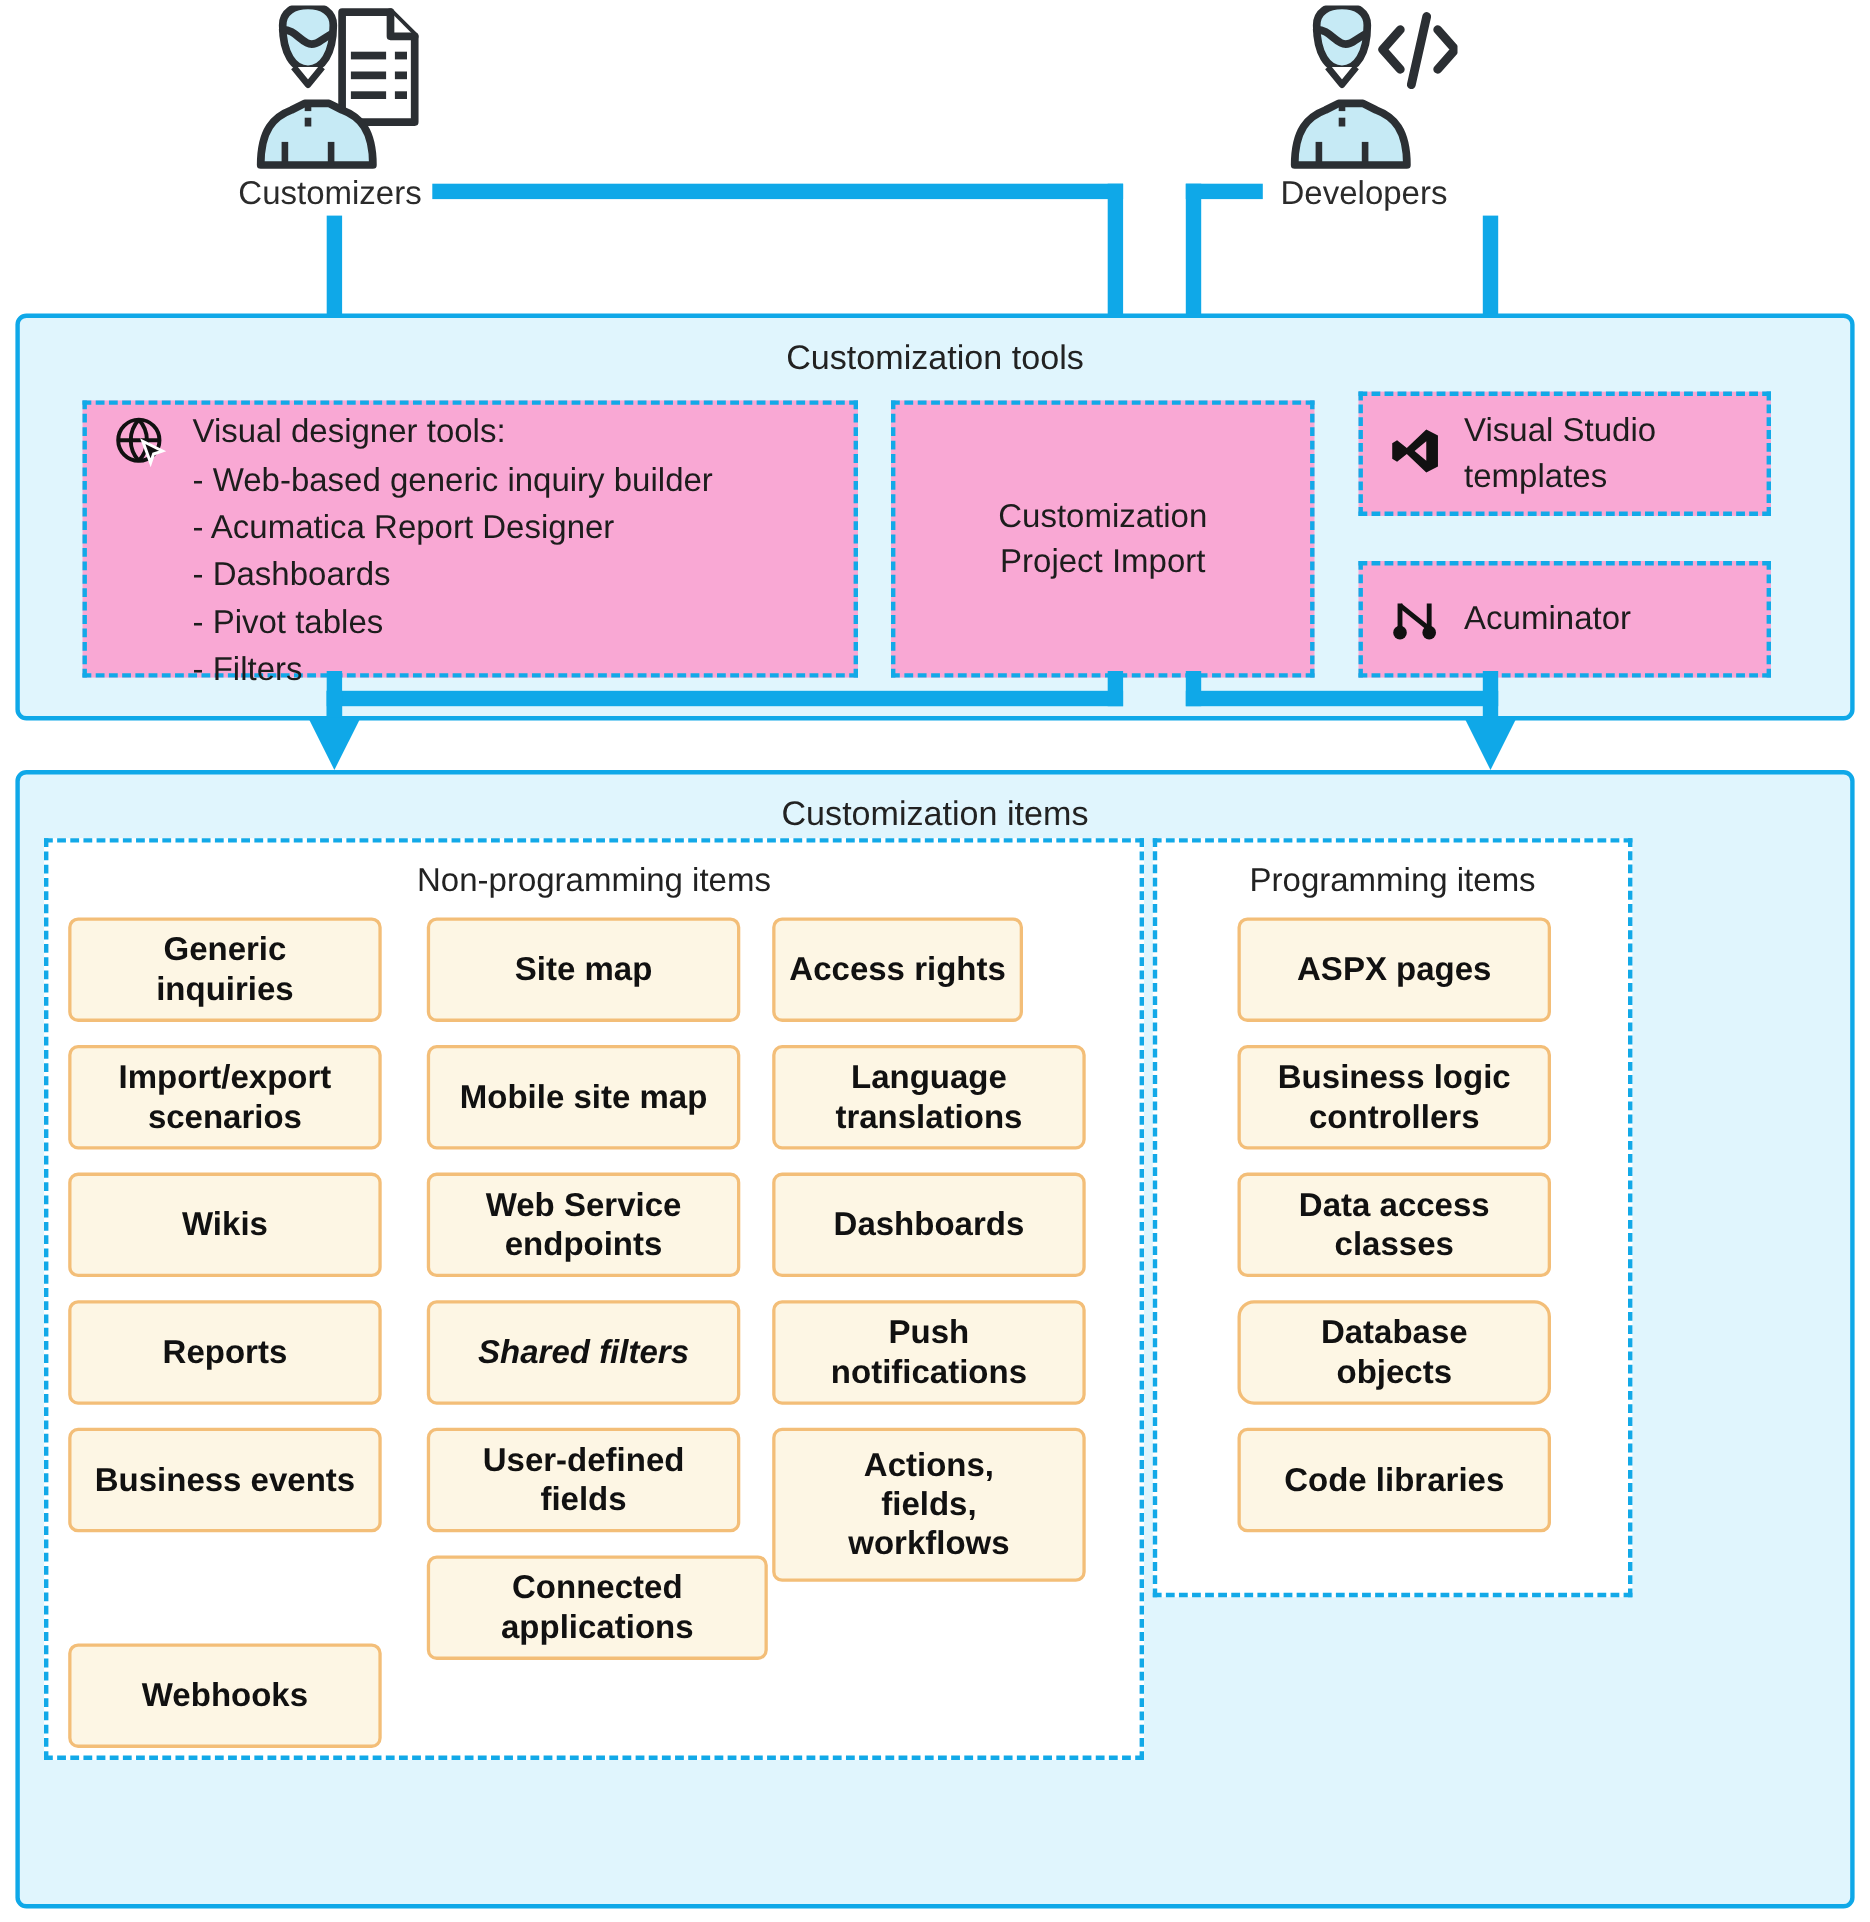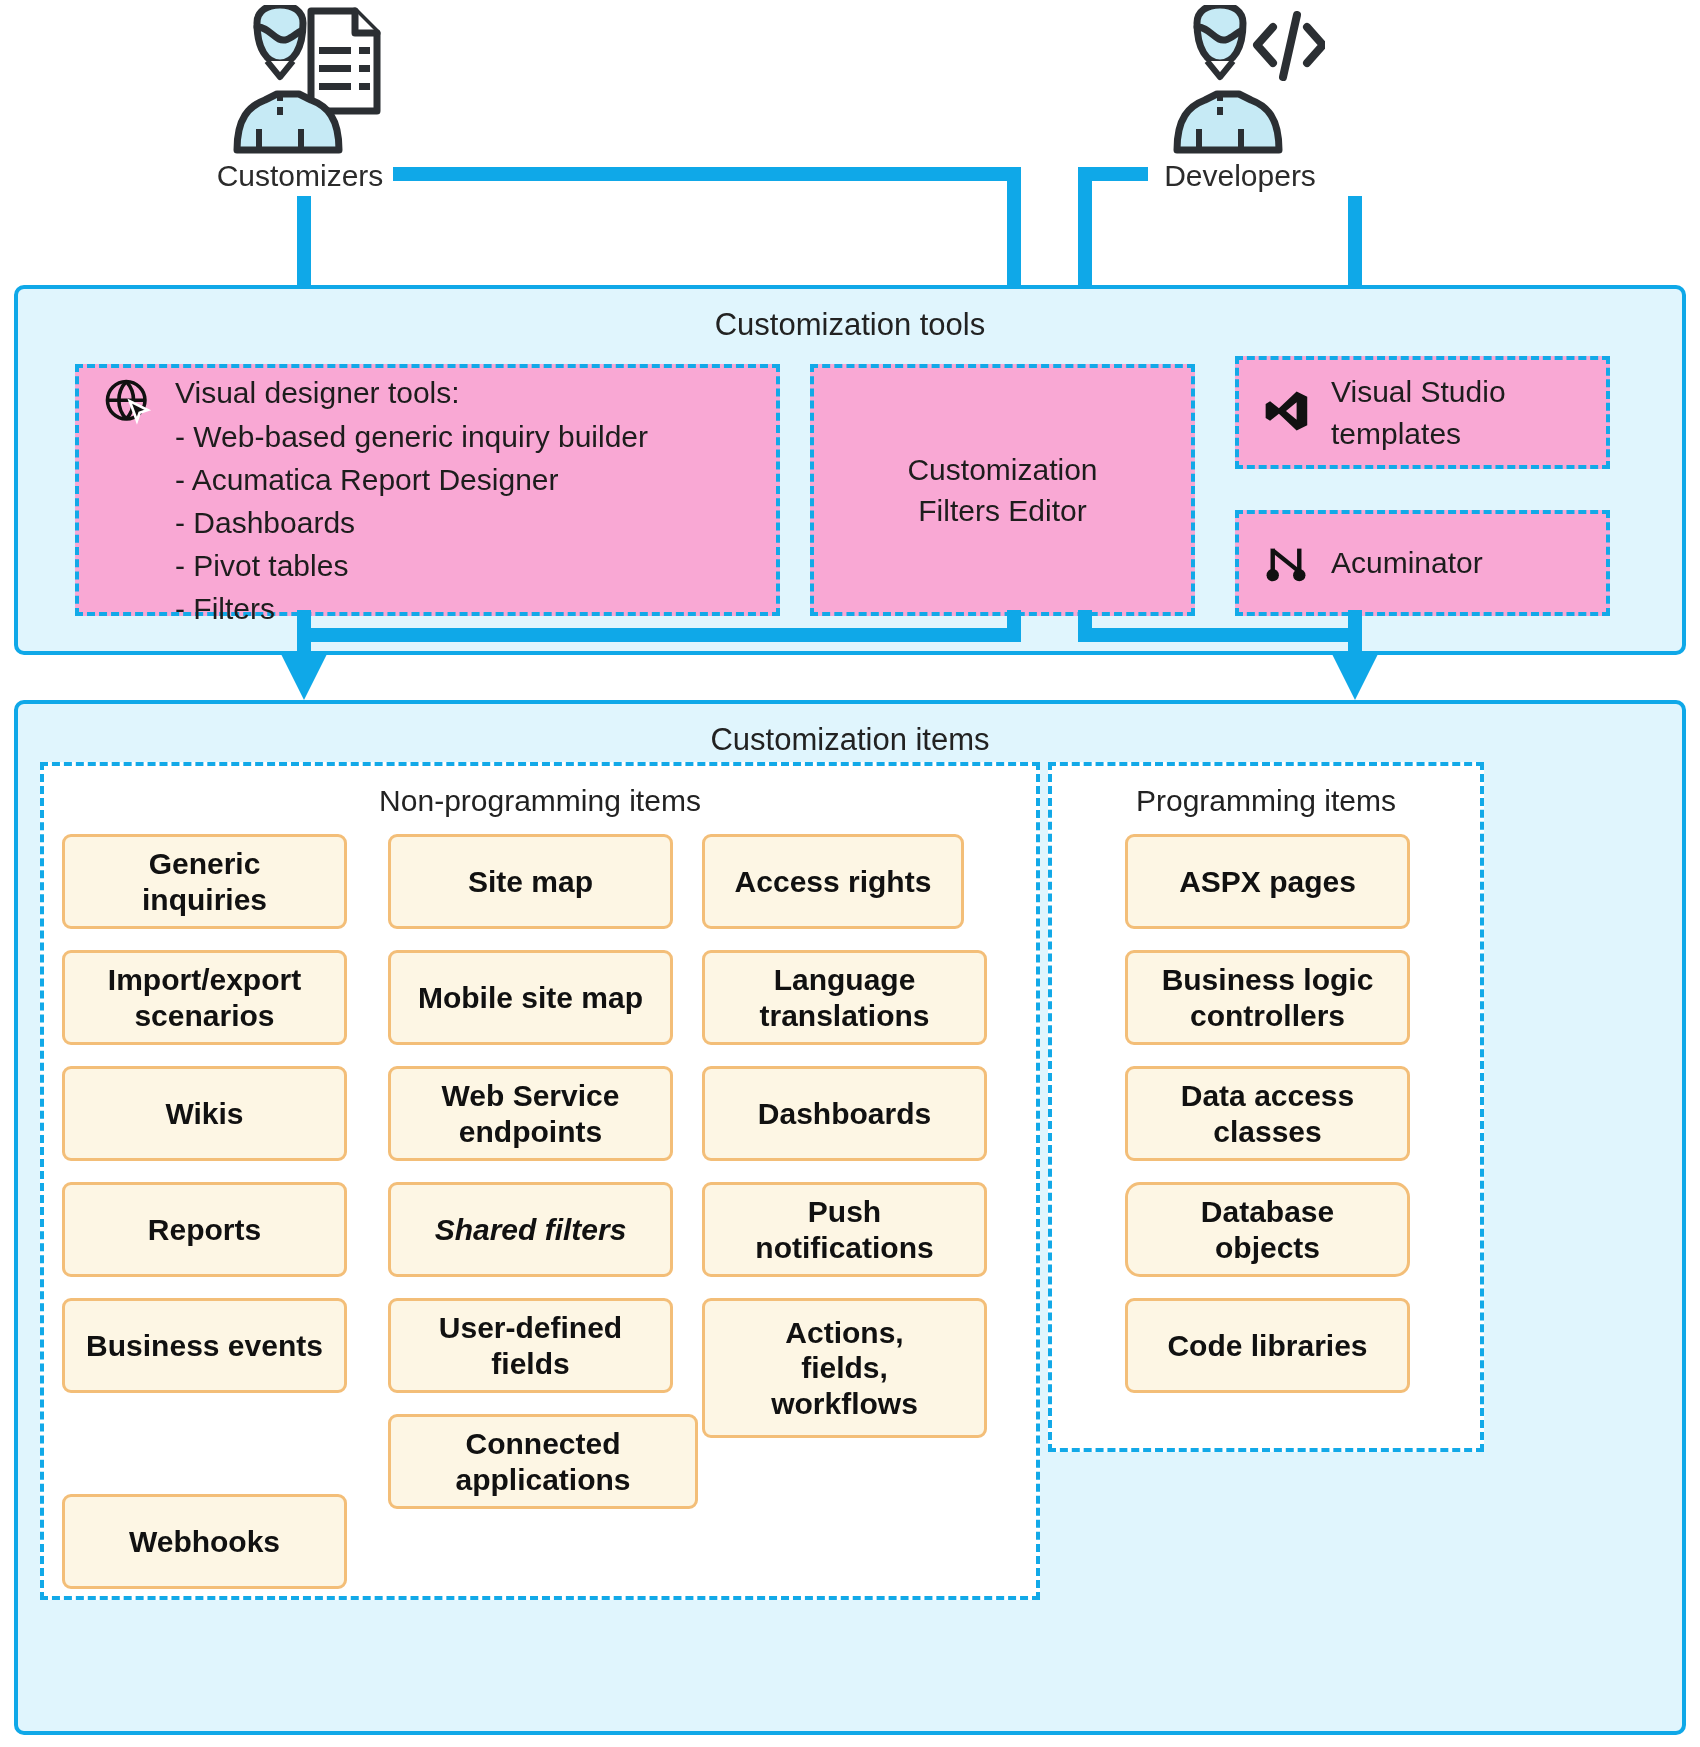--- a/index.html
+++ b/index.html
@@ -125,21 +125,21 @@
 - Web-based generic inquiry builder
 - Acumatica Report Designer
 - Dashboards
 - Pivot tables
 - Filters</span>
     </div>
   </div>
 
   <div class="toolbox center" style="left:810px;top:364px;width:385px;height:252px;">
     <span class="tool-text">Customization
-Filters Editor</span>
+Project Import</span>
   </div>
 
   <div class="toolbox" style="left:1235px;top:356px;width:375px;height:113px;">
     <span class="tool-ico">
       <svg viewBox="0 0 52 52" width="46" height="46">
         <path d="M38 4 L50 10 v32 l-12 6 l-20 -19 l-10 8 l-5 -3 v-16 l5 -3 l10 8 z M38 16 l-12 10 l12 10 z" fill="#111"></path>
       </svg>
     </span>
     <span class="tool-text">Visual Studio
 templates</span>
@@ -219,21 +219,21 @@
     </div>
   <div class="card" style="left:388px;top:1298px;width:285px;height:95px;">
       <span>User-defined
 fields</span>
     </div>
   <div class="card" style="left:388px;top:1414px;width:310px;height:95px;">
       <span>Connected
 applications</span>
     </div>
 
-  <div class="card" style="left:702px;top:834px;width:262px;height:95px;">
+  <div class="card" style="left:702px;top:834px;width:228px;height:95px;">
       <span>Access rights</span>
     </div>
   <div class="card" style="left:702px;top:950px;width:285px;height:95px;align-items:center;">
       <span>Language
 translations</span>
     </div>
   <div class="card" style="left:702px;top:1066px;width:285px;height:95px;">
       <span>Dashboards</span>
     </div>
   <div class="card" style="left:702px;top:1182px;width:285px;height:95px;">

